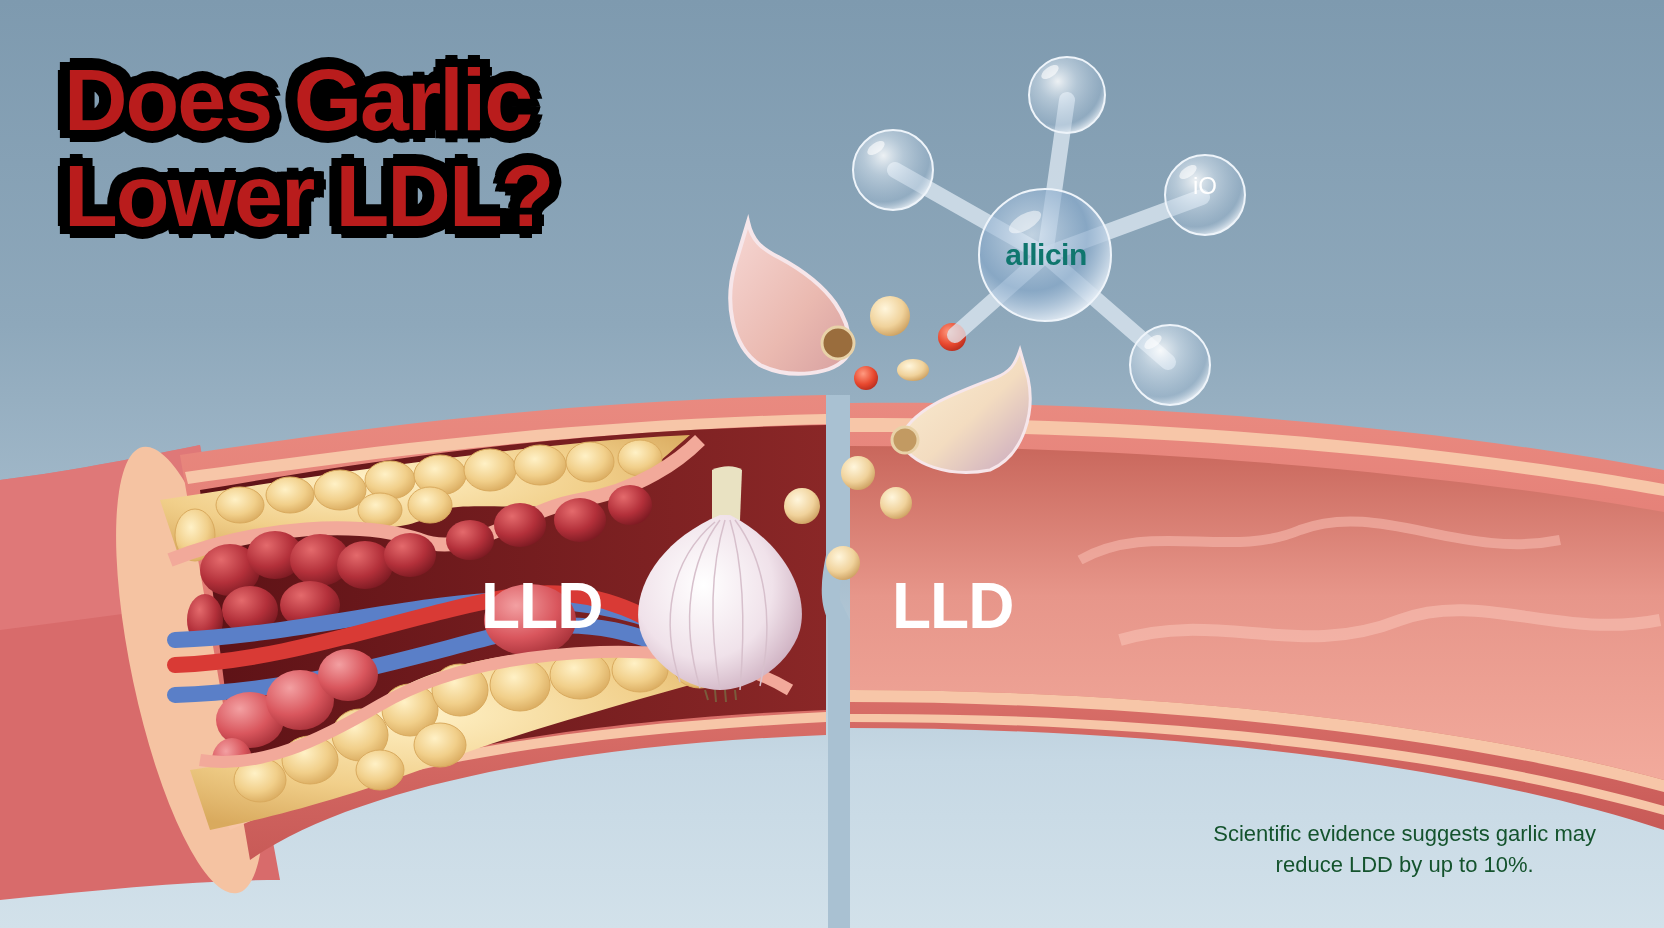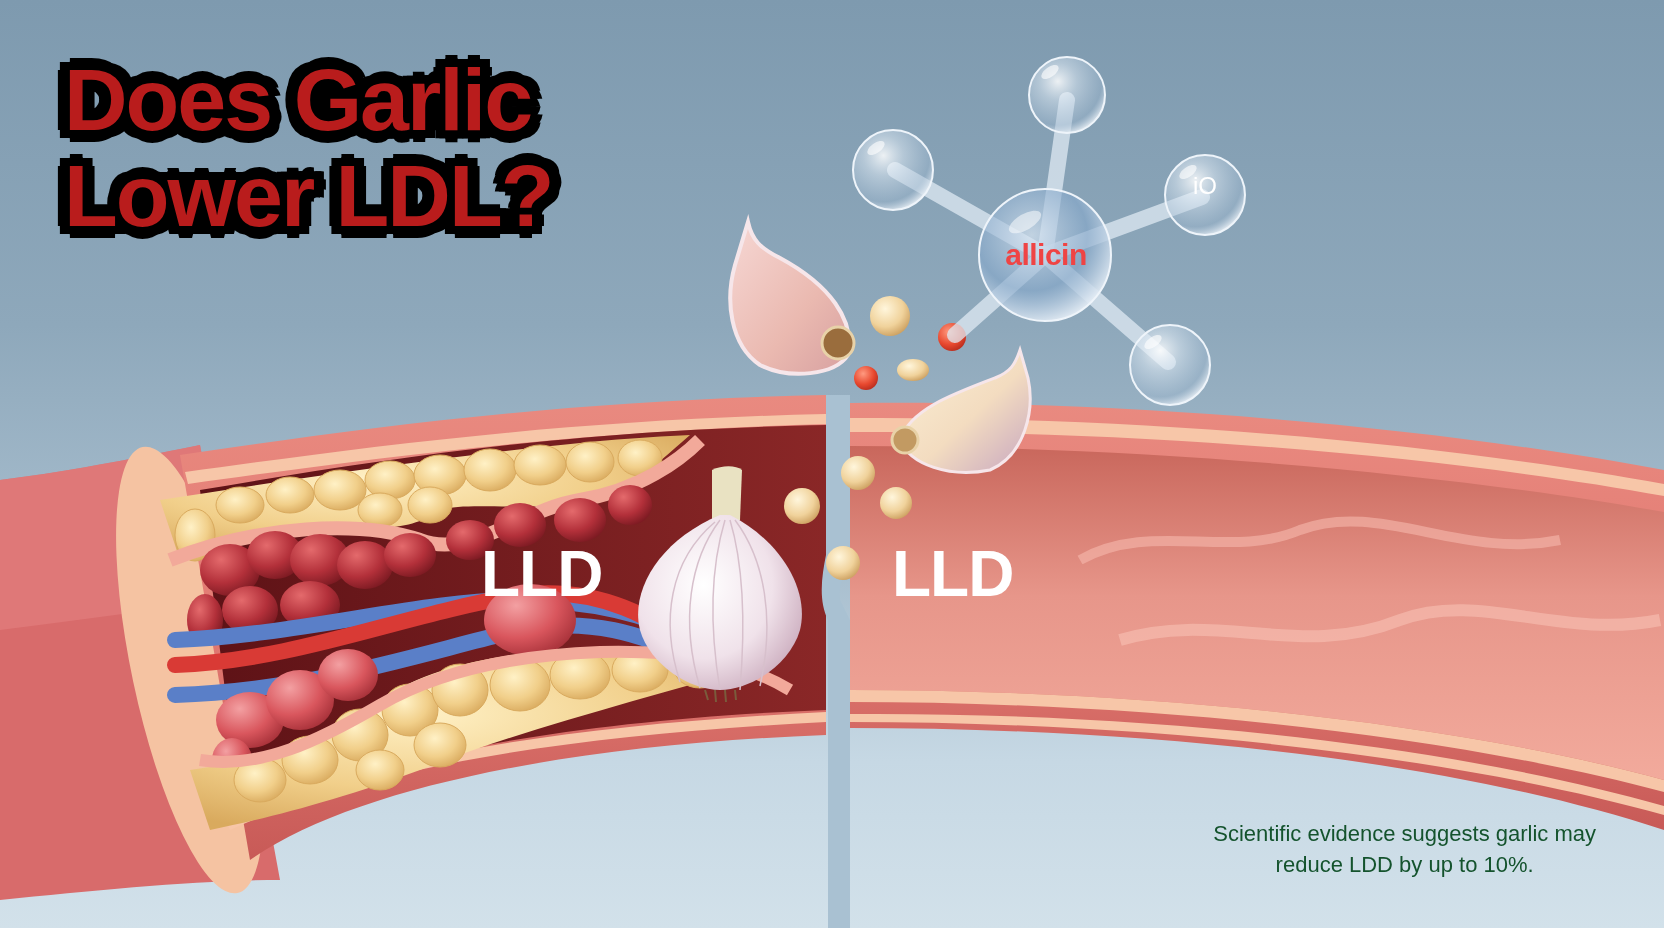--- a/index.html
+++ b/index.html
@@ -14,21 +14,21 @@
     text-shadow:
       0 0 0 #000,
       6px 0 0 #000,-6px 0 0 #000,0 6px 0 #000,0 -6px 0 #000,
       5px 5px 0 #000,-5px -5px 0 #000,5px -5px 0 #000,-5px 5px 0 #000,
       9px 0 0 #000,-9px 0 0 #000,0 9px 0 #000,0 -9px 0 #000,
       8px 6px 0 #000,-8px -6px 0 #000,8px -6px 0 #000,-8px 6px 0 #000,
       6px 8px 0 #000,-6px -8px 0 #000,6px -8px 0 #000,-6px 8px 0 #000,
       12px 0 0 #000,-12px 0 0 #000,0 12px 0 #000,0 -12px 0 #000,
       10px 8px 0 #000,-10px -8px 0 #000,10px -8px 0 #000,-10px 8px 0 #000;}
   .title span{display:block;}
-  .label-lld{position:absolute;font-weight:700;font-size:64px;color:#fff;letter-spacing:-1px;line-height:1;}
+  .label-lld{position:absolute;font-weight:700;font-size:64px;color:#fff;letter-spacing:-1px;line-height:1;margin-top:32px;}
   .caption{position:absolute;right:68px;top:818px;text-align:center;
     font-family:"Liberation Sans",sans-serif;font-size:22px;line-height:31px;color:#14532d;}
   .caption span{display:block;}
   .mol-label{font-family:"Liberation Sans",sans-serif;font-weight:700;}
 </style>
 </head>
 <body>
 
 <svg class="scene" viewBox="0 0 1664 928" xmlns="http://www.w3.org/2000/svg">
   <defs>
@@ -234,21 +234,21 @@
     <circle cx="1170" cy="365" r="40" fill="url(#bubble)" stroke="#eef4fa" stroke-width="2"></circle>
     <circle cx="1045" cy="255" r="66" fill="url(#bubbleC)" stroke="#eef4fa" stroke-width="2"></circle>
     <ellipse cx="1025" cy="222" rx="18" ry="8" fill="#fff" opacity="0.5" transform="rotate(-30 1025 222)"></ellipse>
     <ellipse cx="1050" cy="72" rx="10" ry="5" fill="#fff" opacity="0.6" transform="rotate(-35 1050 72)"></ellipse>
     <ellipse cx="876" cy="148" rx="10" ry="5" fill="#fff" opacity="0.6" transform="rotate(-35 876 148)"></ellipse>
     <ellipse cx="1188" cy="172" rx="10" ry="5" fill="#fff" opacity="0.6" transform="rotate(-35 1188 172)"></ellipse>
     <ellipse cx="1153" cy="342" rx="10" ry="5" fill="#fff" opacity="0.6" transform="rotate(-35 1153 342)"></ellipse>
   </g>
 </svg>
 
-<div class="mol-label" style="position:absolute;left:995px;top:238px;width:102px;text-align:center;font-size:30px;color:#ef4444;letter-spacing:-0.5px;">allicin</div>
+<div class="mol-label" style="position:absolute;left:995px;top:238px;width:102px;text-align:center;font-size:30px;color:#0f766e;letter-spacing:-0.5px;">allicin</div>
 <div class="mol-label" style="position:absolute;left:1185px;top:172px;width:40px;text-align:center;font-size:24px;font-weight:400;color:#fff;">iO</div>
 
 <h1 class="title">
   <span>Does Garlic</span>
   <span>Lower LDL?</span>
 </h1>
 
 <div class="label-lld" style="left:481px;top:542px;">LLD</div>
 <div class="label-lld" style="left:892px;top:542px;">LLD</div>
 

